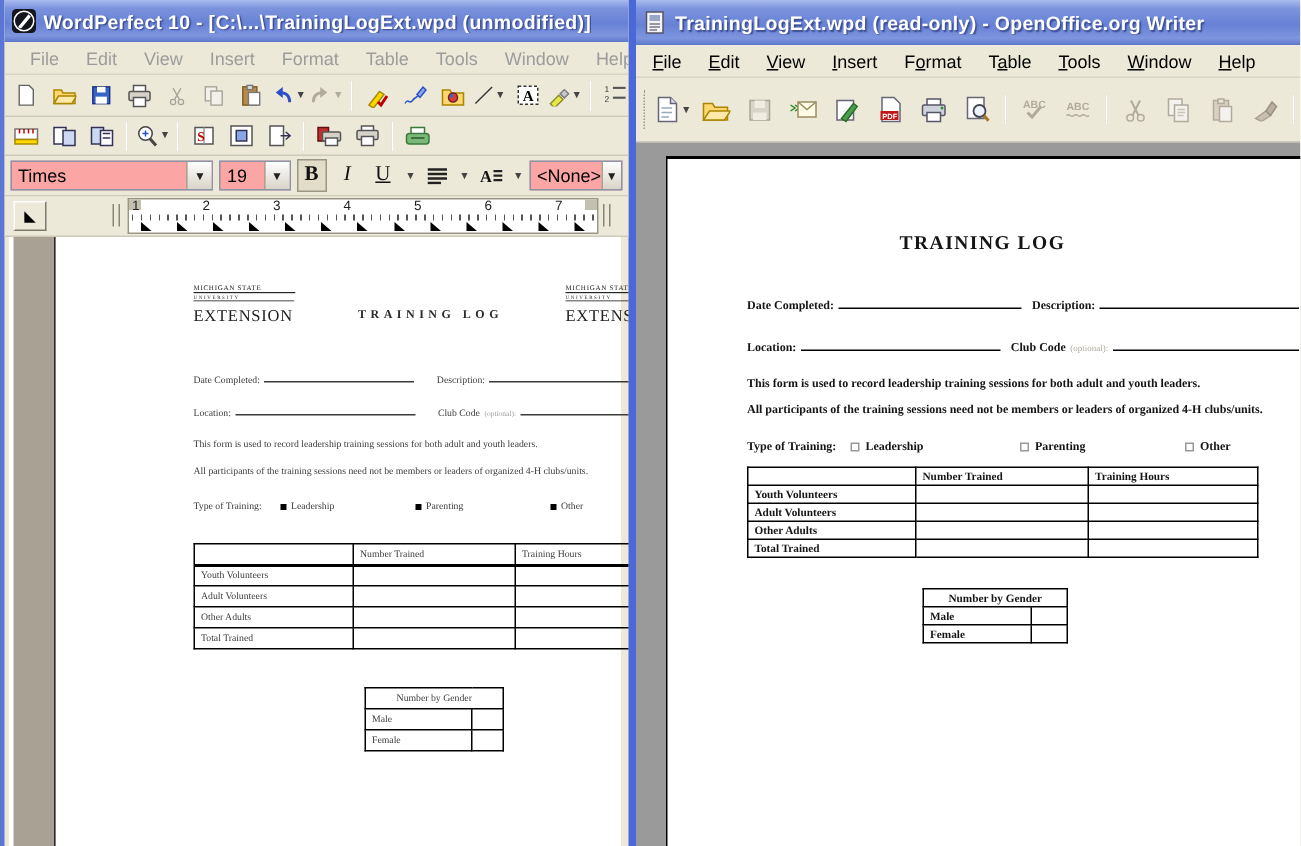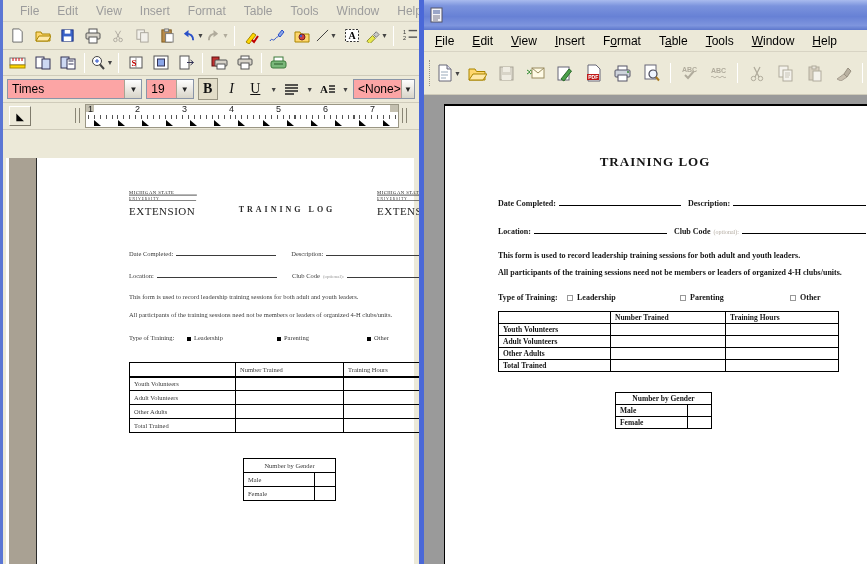--- a/index.html
+++ b/index.html
@@ -84,20 +84,28 @@
   .ot2 td { border:1px solid #000; font-size:7.5px; padding:0 0 0 4px; height:12px; }
   .ot2 .c2 { width:24px; }
   .optional { font-size:6px; color:#b4aca2; font-weight:normal; }
   .wp-optional { font-size:5px; color:#9a9a9a; }
 </style>
 </head>
 <body>
 
 <div class="window" id="wp-window">
 
+  <div class="titlebar">
+    <svg width="16" height="16" viewBox="0 0 16 16">
+        <rect width="16" height="16" rx="3" fill="#15151d"></rect>
+        <circle cx="8" cy="8" r="6.5" fill="none" stroke="#fff"></circle>
+        <path d="M4 12L11 3.5l1.6 1.6L6 13z" fill="#fff"></path>
+      </svg>
+    <span class="title-text">WordPerfect 10 - [C:\...\TrainingLogExt.wpd (unmodified)]</span>
+  </div>
 
   <div class="menubar">
     <svg width="15" height="15" viewBox="0 0 16 16" style="margin:0 3px">
         <path d="M3 1h8l3 3v11H3z" fill="#fff" stroke="#33408a"></path>
         <path d="M5 12l6-7 1.5 1.5L7 13z" fill="#2a50c8"></path>
       </svg>
     <span class="menu-item">File</span>
     <span class="menu-item">Edit</span>
     <span class="menu-item">View</span>
     <span class="menu-item">Insert</span>
@@ -452,20 +460,21 @@
 </div>
 
 <div class="window" id="oo-window">
 
   <div class="titlebar">
     <svg width="16" height="16" viewBox="0 0 16 16">
         <rect x="2" y="1" width="11" height="14" fill="#f4f4f8" stroke="#556"></rect>
         <rect x="4" y="3" width="7" height="4" fill="#9aa6c8"></rect>
         <path d="M4 9h7M4 11h7M4 13h5" stroke="#778"></path>
       </svg>
+    <span class="title-text">TrainingLogExt.wpd (read-only) - OpenOffice.org Writer</span>
   </div>
 
   <div class="menubar">
     <span class="menu-item"><u>F</u>ile</span>
     <span class="menu-item"><u>E</u>dit</span>
     <span class="menu-item"><u>V</u>iew</span>
     <span class="menu-item"><u>I</u>nsert</span>
     <span class="menu-item">F<u>o</u>rmat</span>
     <span class="menu-item">T<u>a</u>ble</span>
     <span class="menu-item"><u>T</u>ools</span>

